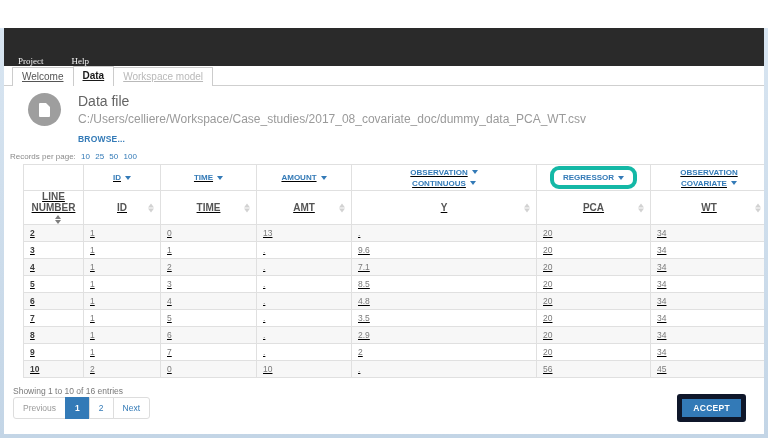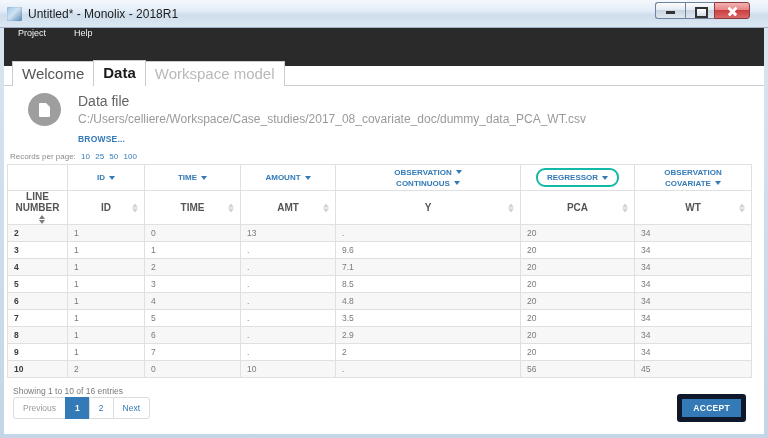--- a/index.html
+++ b/index.html
@@ -29,27 +29,27 @@
     width:11px; height:2.5px; background:#fff; border-radius:1px; }
   .btn-close::before { transform:rotate(45deg); }
   .btn-close::after  { transform:rotate(-45deg); }
 
   
   .frame { position:absolute; top:28px; left:0; right:0; bottom:0;
     background:linear-gradient(#d8e5f1,#c3d5e6); padding:0 4px 4px 4px; }
   .appbody { width:100%; height:100%; background:#fff; display:flex; flex-direction:column; }
 
   
-  .menubar { height:38px; background:#2a2a2a; display:flex; align-items:flex-start; flex:none; }
+  .menubar { height:38px; background:#2a2a2a; display:flex; align-items:flex-end; flex:none;font-family:Liberation Serif, serif; }
   .menu-item { color:#f2f2f2; font-size:9px; padding:0 14px; cursor:default; }
 
   
   .tabbar { height:20px; background:#fff; border-bottom:1px solid #cfcfcf; display:flex; align-items:flex-end; padding-left:8px; flex:none; }
-  .tab { font-size:15px; color:#555; background:#fff; border:1px solid #ccc; border-bottom:none;
-    padding:3px 9px 4px; margin-right:-1px; position:relative; top:1px; border-radius:1px 1px 0 0; }
+  .tab { font-size:10px; color:#555; background:#fff; border:1px solid #ccc; border-bottom:none;
+    padding:3px 9px 4px; margin-right:-1px; position:relative; top:1px; border-radius:1px 1px 0 0;text-decoration:underline; }
   .tab.active { font-weight:bold; color:#1a1a1a; z-index:2; padding-bottom:5px; }
   .tab.disabled { color:#b9b9b9; }
 
   
   .content { flex:1; background:#fff; position:relative; overflow:hidden; }
 
   .datafile { display:flex; margin:7px 0 0 24px; }
   .file-circle { width:33px; height:33px; border-radius:50%; background:#9e9e9e; flex:none;
     display:flex; align-items:center; justify-content:center; }
   .file-glyph { width:11px; height:14px; background:#fff; border-radius:1px; position:relative; }
@@ -57,31 +57,31 @@
     border-left:4px solid transparent; border-top:4px solid #9e9e9e; }
   .df-text { margin-left:17px; }
   .df-title { font-size:14px; color:#646464; }
   .df-path { font-size:12px; color:#9a9a9a; margin-top:3px; }
   .df-browse { display:inline-block; font-size:8.5px; font-weight:bold; color:#337ab7; margin-top:8px; letter-spacing:.2px; }
 
   .records { font-size:8px; color:#8a8a8a; margin:6px 0 3px 6px; }
   .records .opt { color:#337ab7; margin-left:3px; }
 
   
-  table { border-collapse:collapse; table-layout:fixed; width:744px; margin-left:3px; }
+  table { border-collapse:collapse; table-layout:fixed; width:744px; margin-left:19px;text-decoration:underline; }
   col.c0{width:60px} col.c1{width:77px} col.c2{width:96px} col.c3{width:95px}
   col.c4{width:185px} col.c5{width:114px} col.c6{width:117px}
   th, td { border:1px solid #e0e0e0; }
   .type-row th { height:26px; text-align:center; vertical-align:middle;
     font-size:8px; font-weight:bold; color:#337ab7; background:#fff; }
   .type-line { line-height:11px; white-space:nowrap; }
   .wrap2 .type-line { white-space:normal; padding:0 14px; }
   .caret { display:inline-block; width:0; height:0; border-left:3px solid transparent;
     border-right:3px solid transparent; border-top:4px solid #337ab7; margin-left:4px; vertical-align:middle; }
-  .reg-box { display:inline-block; border:2px solid #14b8a6; border-radius:9px; padding:2px 9px; }
+  .reg-box { display:inline-block; border:4px solid #14b8a6; border-radius:9px; padding:2px 9px; }
   .name-row th { height:20px; font-size:10px; font-weight:bold; color:#555; text-align:center;
     padding:0 6px; background:#fff; position:relative; }
   .sort { display:inline-flex; flex-direction:column; gap:1px; vertical-align:middle; }
   .sort i { display:block; width:0; height:0; border-left:3.5px solid transparent; border-right:3.5px solid transparent; }
   .sort .up   { border-bottom:4px solid #d2d2d2; }
   .sort .down { border-top:4px solid #d2d2d2; }
   .sort.abs { position:absolute; right:6px; top:50%; transform:translateY(-50%); }
   .sort.inl { margin-left:8px; }
   .sort.sorted .up { border-bottom-color:#7d7d7d; }
   .sort.sorted .down { border-top-color:#7d7d7d; }
@@ -101,29 +101,20 @@
   .pbtn.disabled { color:#9a9a9a; }
   .pbtn.active { background:#337ab7; border-color:#337ab7; color:#fff; font-weight:bold; }
   .accept-btn { background:#337ab7; border:5px solid #0f172a; color:#fff; font-size:8.5px;
     font-weight:bold; padding:4px 11px; border-radius:3px; letter-spacing:.3px; }
 </style>
 </head>
 <body>
 
 <div class="window">
 
-  <div class="titlebar">
-    <div class="app-icon"></div>
-    <div class="title-text">Untitled* - Monolix - 2018R1</div>
-    <div class="win-controls">
-      <div class="wbtn btn-min"></div>
-      <div class="wbtn btn-max"></div>
-      <div class="wbtn btn-close"></div>
-    </div>
-  </div>
 
   <div class="frame">
     <div class="appbody">
 
       <div class="menubar">
         <div class="menu-item">Project</div>
         <div class="menu-item">Help</div>
       </div>
 
       <div class="tabbar">

